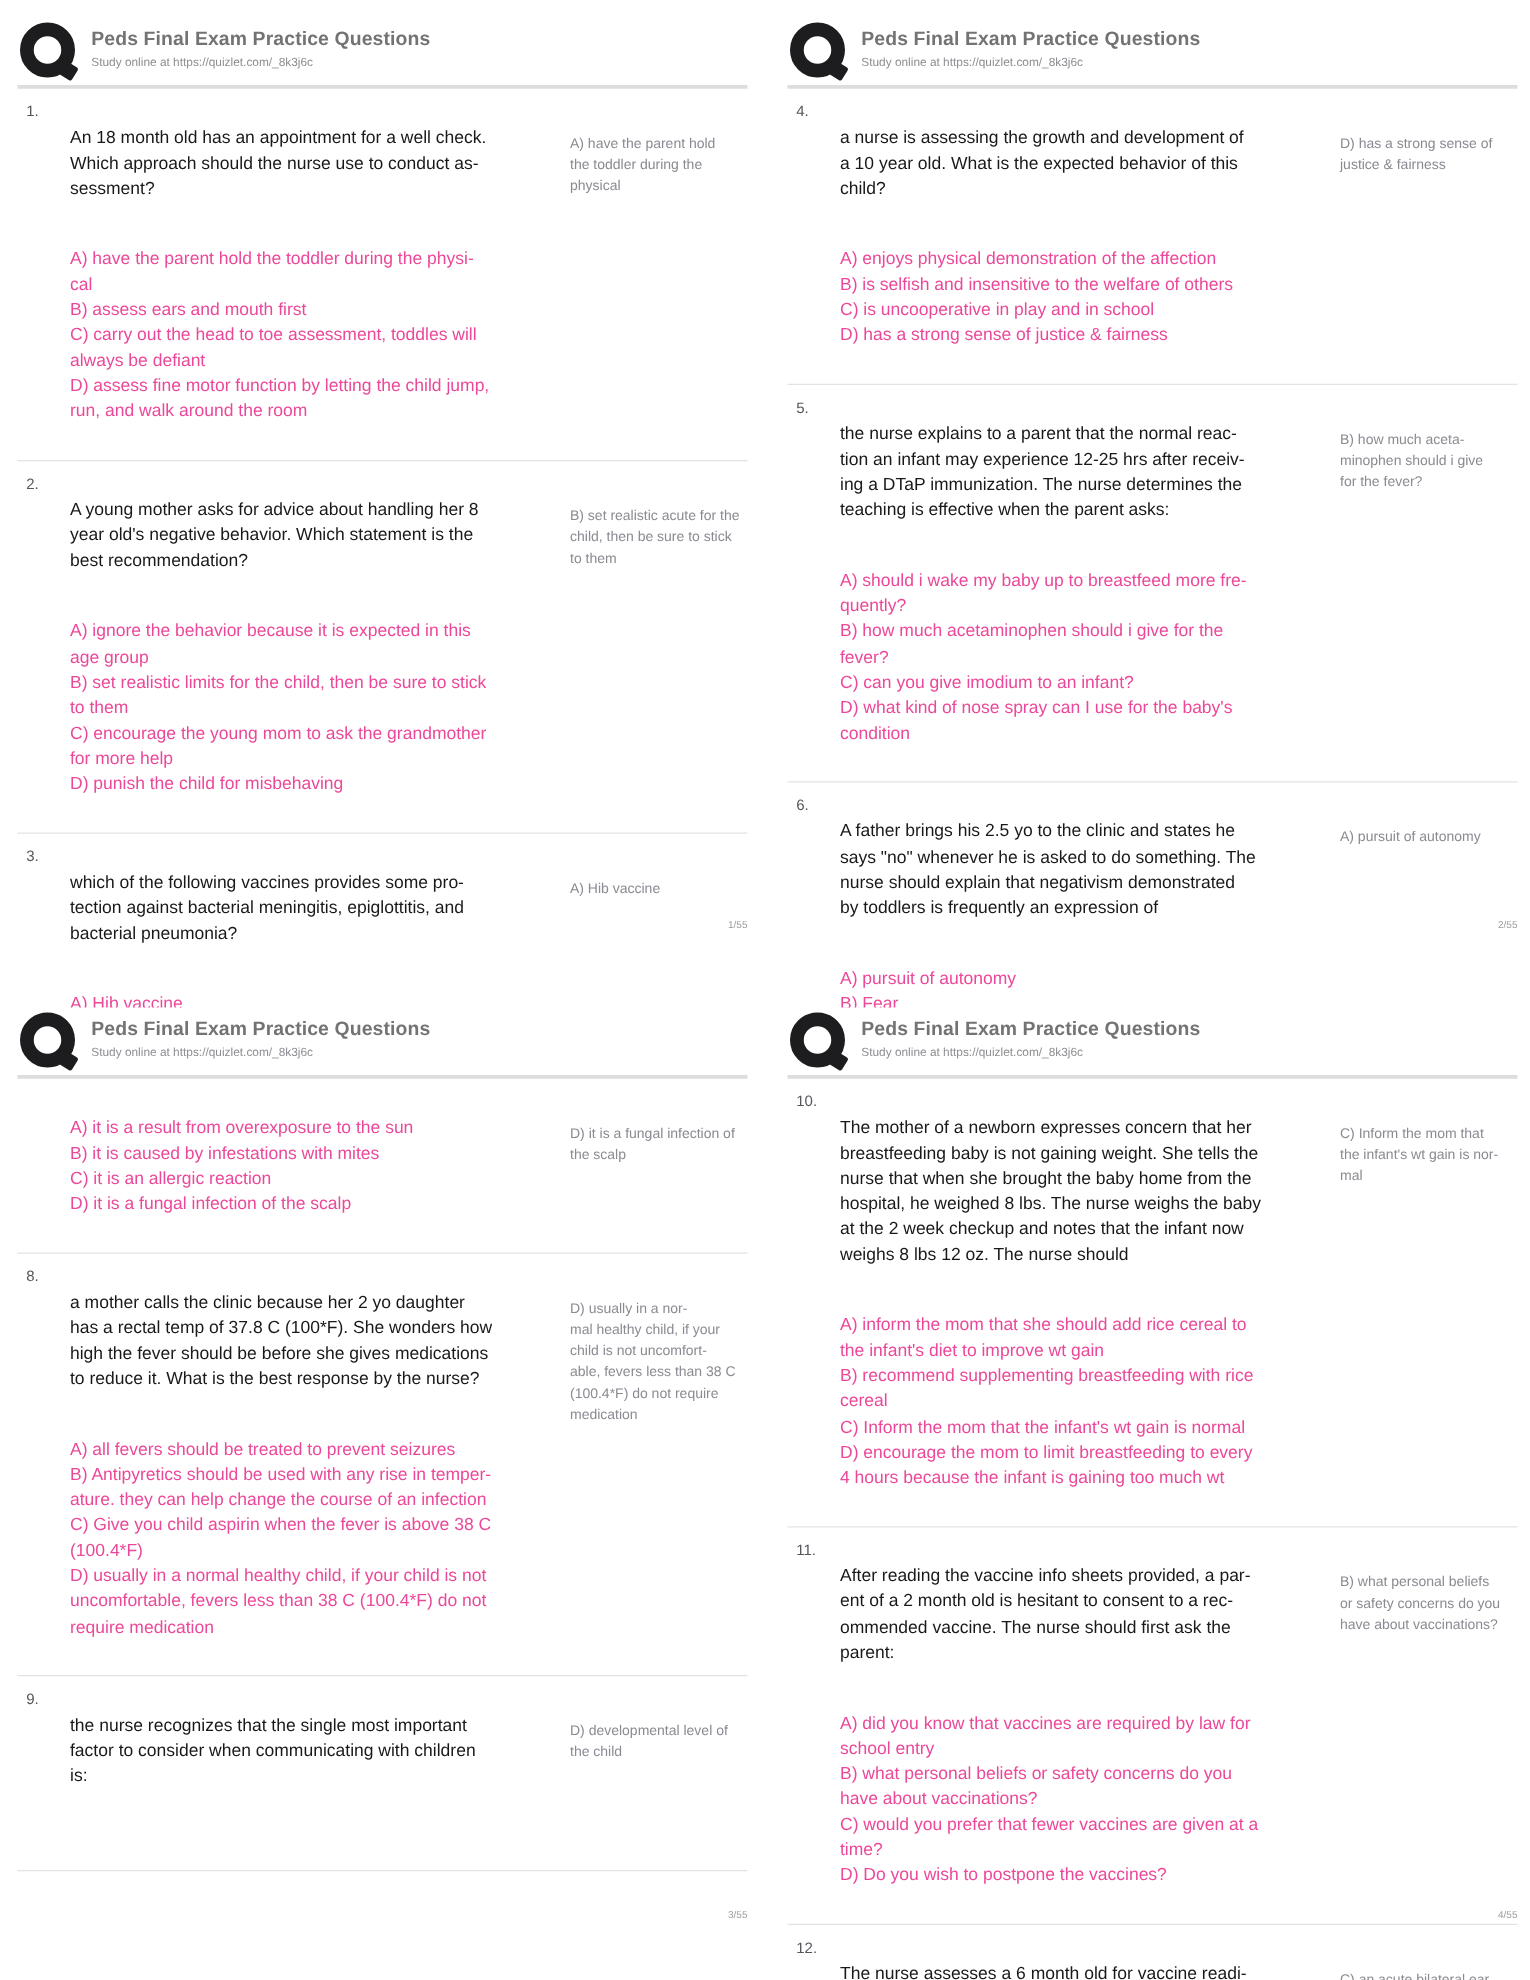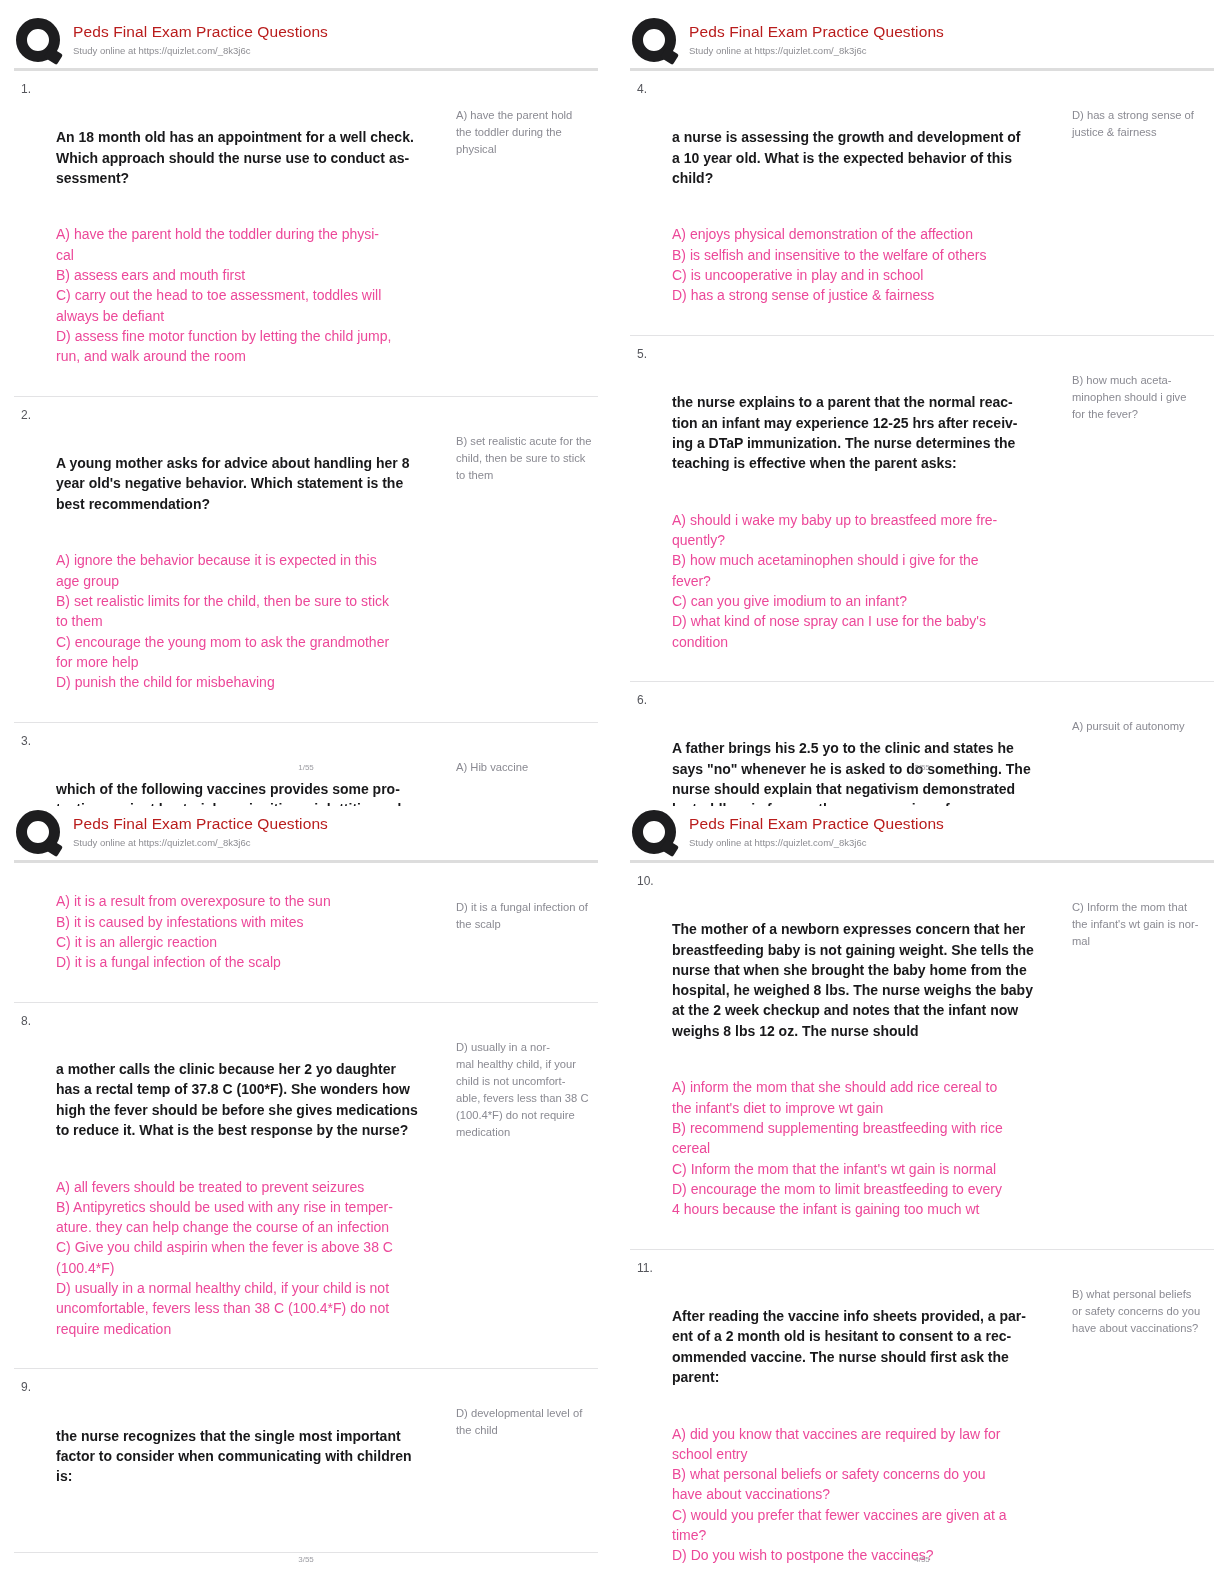--- a/index.html
+++ b/index.html
@@ -22,49 +22,49 @@
   .q-ring {
     width:44px; height:44px; border-radius:50%;
     border:11px solid #1d1d1f;
   }
   .q-tail {
     position:absolute; right:-1px; bottom:0px;
     width:15px; height:12px; background:#1d1d1f;
     border-radius:2px; transform:rotate(32deg);
   }
   .head-text { padding-top:5px; }
-  .page-title { font-size:15.5px; font-weight:400; color:#b91c1c; letter-spacing:.1px; }
+  .page-title { font-size:15.5px; font-weight:700; color:#737373; letter-spacing:.1px; }
   .page-subtitle { font-size:9.5px; color:#8d8d92; margin-top:4px; }
   .question {
     display:flex; align-items:flex-start;
     padding:8px 0 9px 0;
     border-bottom:1px solid #e3e3e5;
   }
   .question.no-sep { border-bottom:none; }
   .qnum {
     width:42px; flex:0 0 auto;
     font-size:12px; color:#55565c; padding:3px 0 0 7px;
   }
   .qbody {
     width:388px; flex:0 0 auto;
     font-size:14px; line-height:20.3px; color:#1e1e20;
     white-space:pre-line;
   }
-  .qstem { white-space:pre-line; font-weight:700; color:#19191b;margin-top:28px; }
+  .qstem { white-space:pre-line; font-weight:400; color:#19191b; }
   .qstem:not(:empty) { margin-bottom:16px; }
   .qoptions { white-space:pre-line; font-weight:500; color:#ec4899; }
   .qmargin {
     flex:1 1 auto; padding:3px 2px 0 12px;
     font-size:11.2px; line-height:17px; color:#8a8a92;
     white-space:pre-line;
     margin-top:25px;
   }
   .page-footer {
-    position:absolute; left:0; right:0; bottom:4px;
-    text-align:center; font-size:8px; color:#9c9ca2;
+    position:absolute; left:0; right:0; bottom:32px;
+    text-align:right; font-size:8px; color:#9c9ca2;
   }
 </style>
 </head>
 <body>
 
 <div class="page" style="left:14px; top:14px;">
   <div class="page-header">
     <div class="q-logo">
       <div class="q-ring"></div>
       <div class="q-tail"></div>

